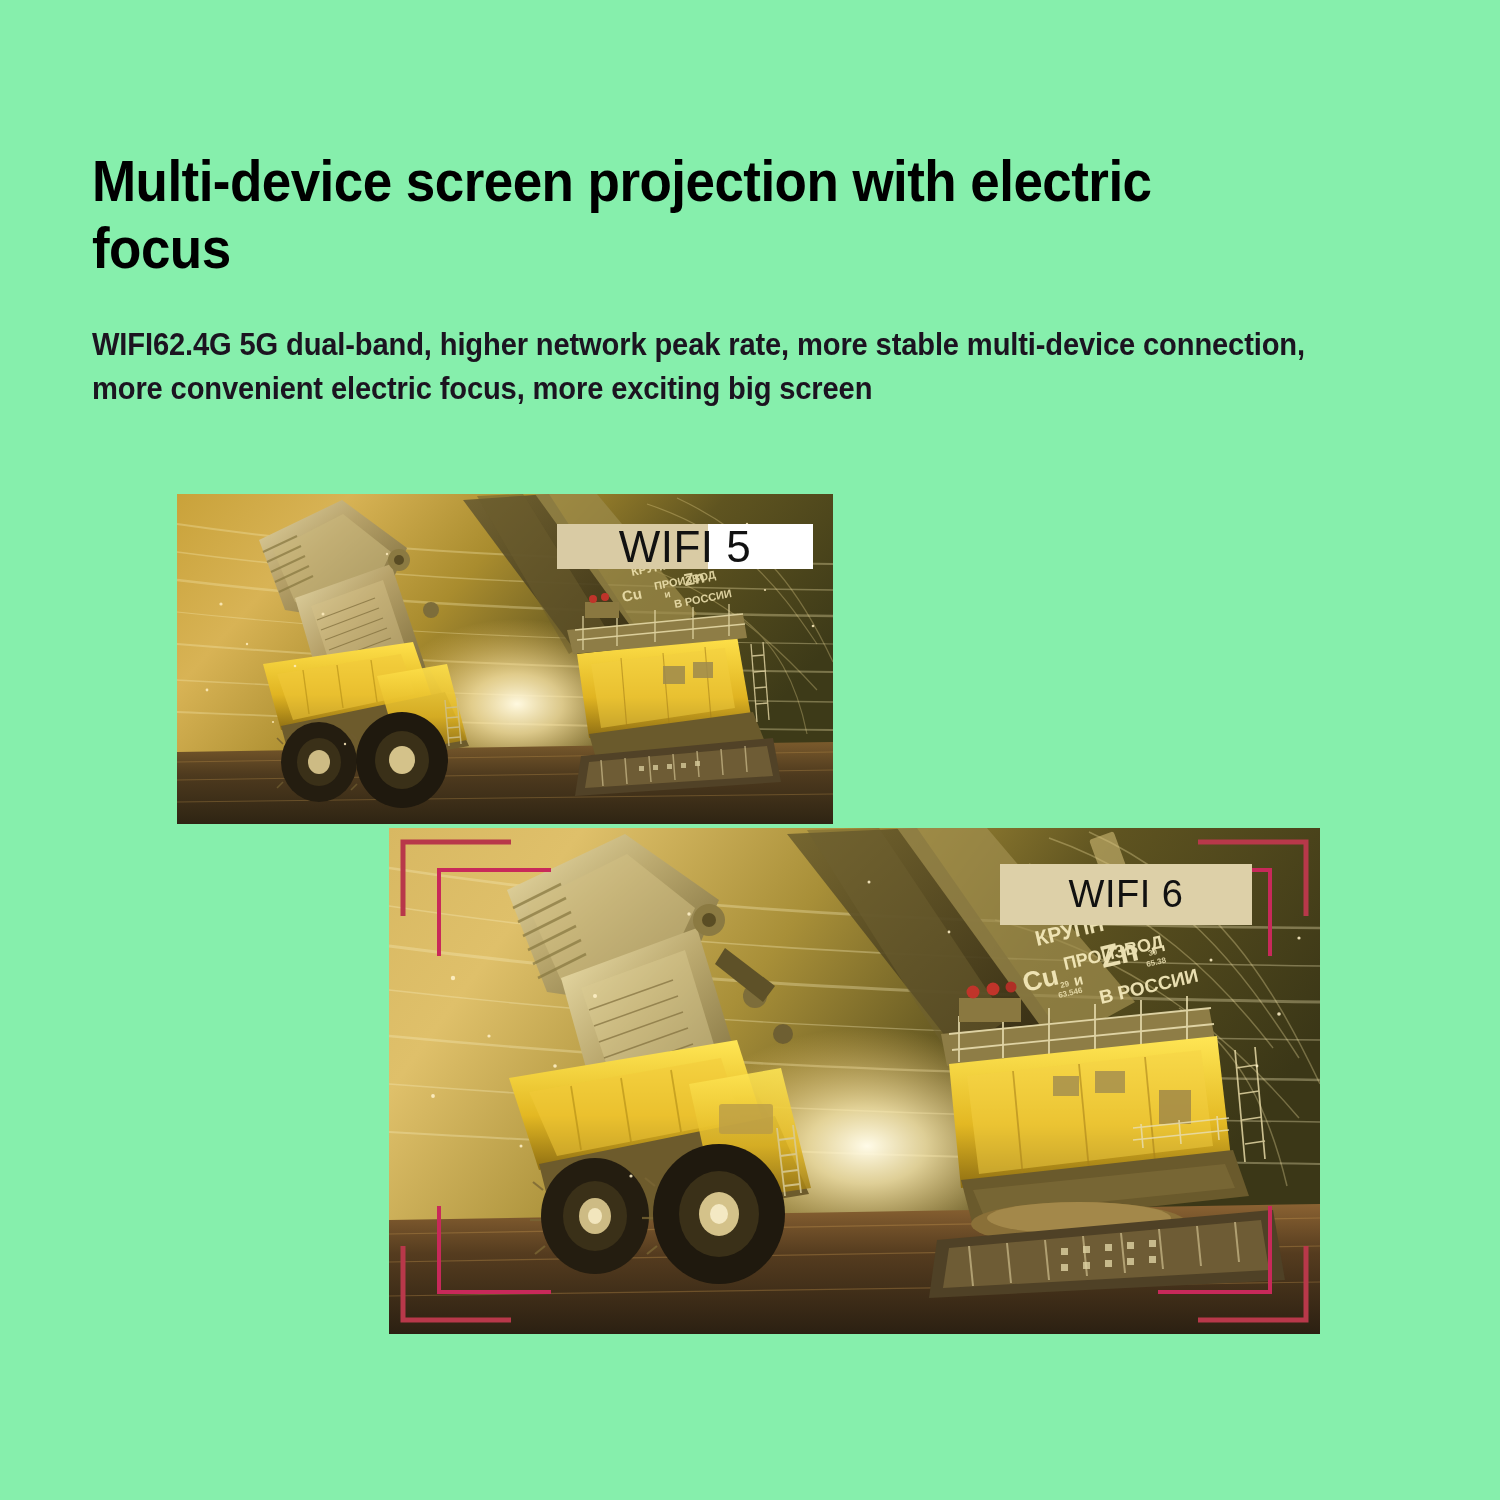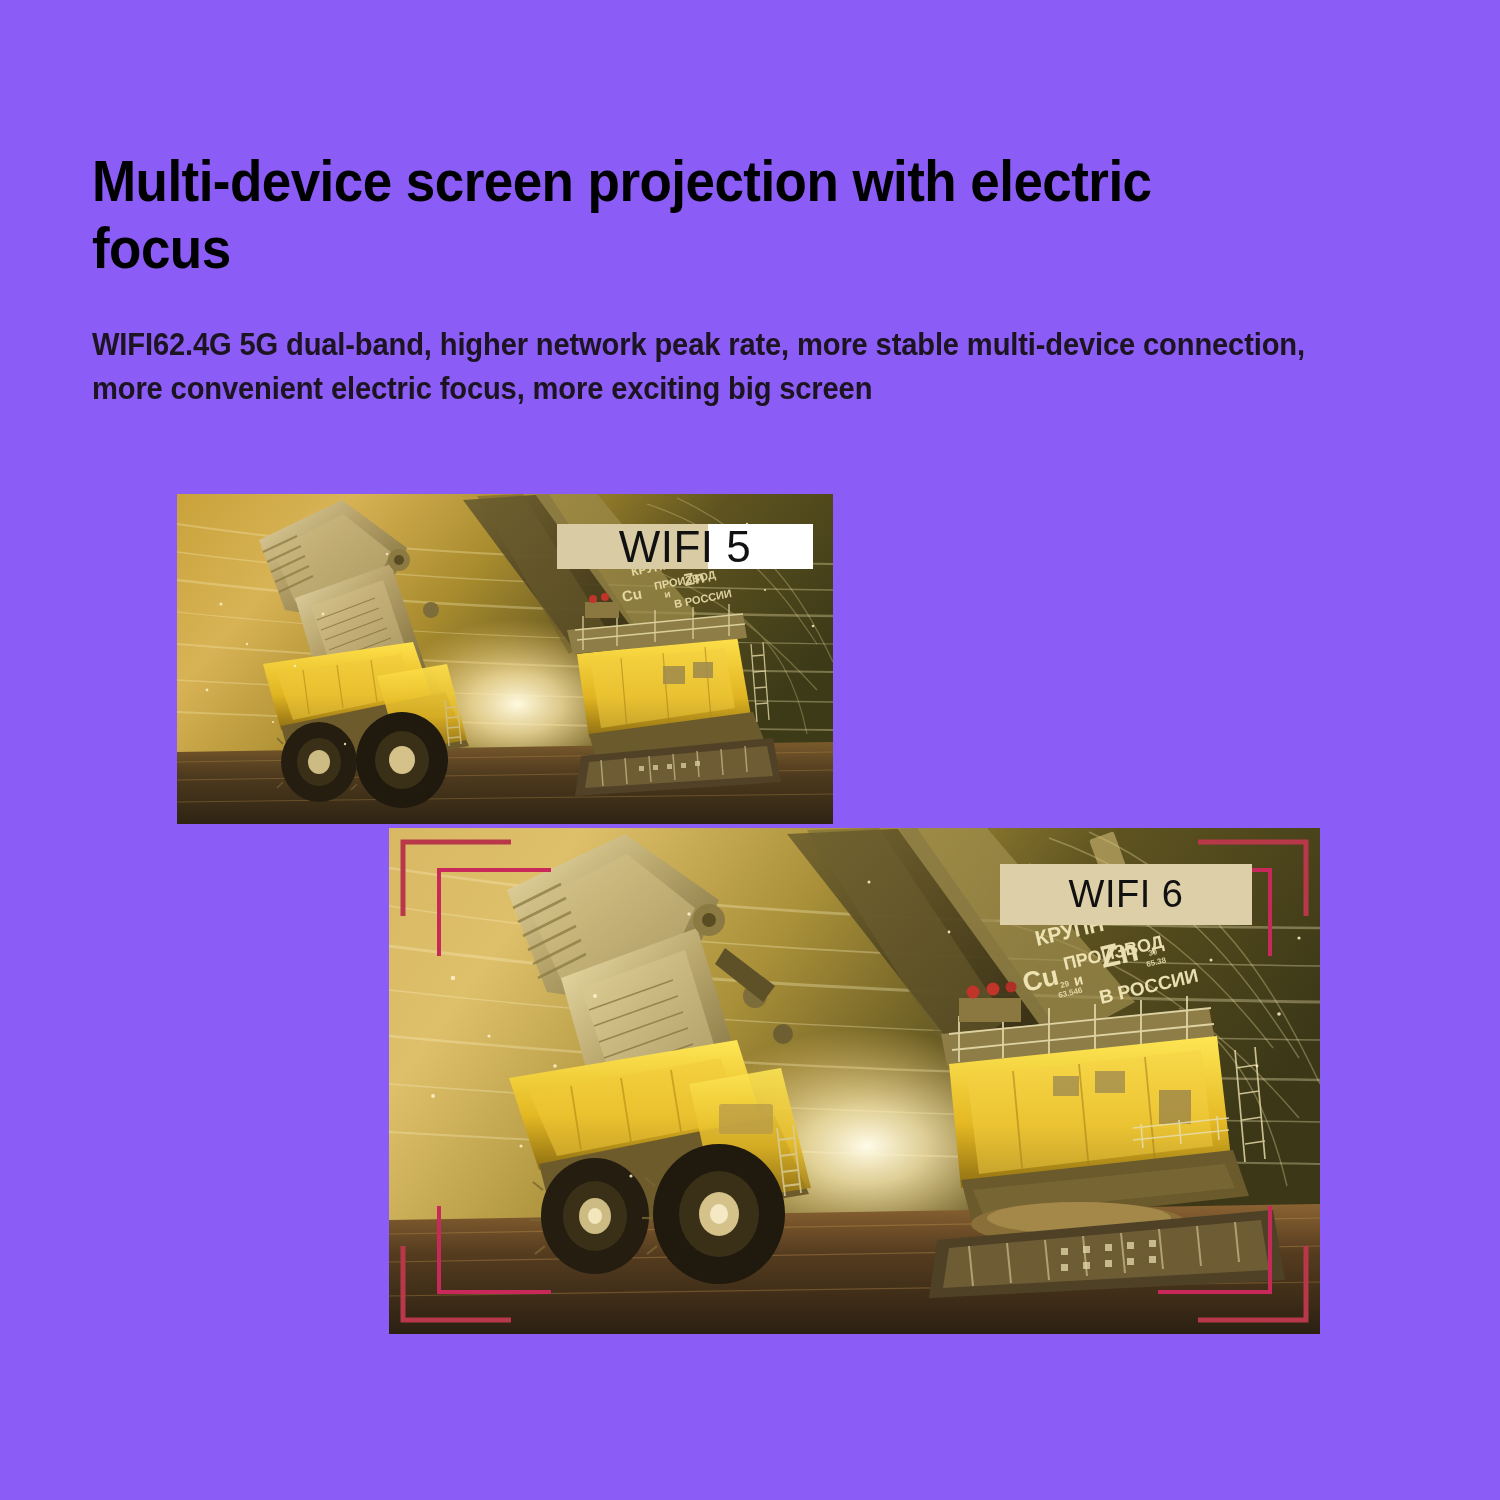--- a/index.html
+++ b/index.html
@@ -9,21 +9,21 @@
     height: 1500px;
     background: #ffffff;
     font-family: "Liberation Sans", sans-serif;
     overflow: hidden;
   }
 
   .page {
     position: relative;
     width: 1500px;
     height: 1500px;
-    background: #8b5cf6;
+    background: #86efac;
   }
 
   
   .headline {
     position: absolute;
     left: 92px;
     top: 148px;
     width: 1230px;
     font-size: 57px;
     line-height: 1.17;

